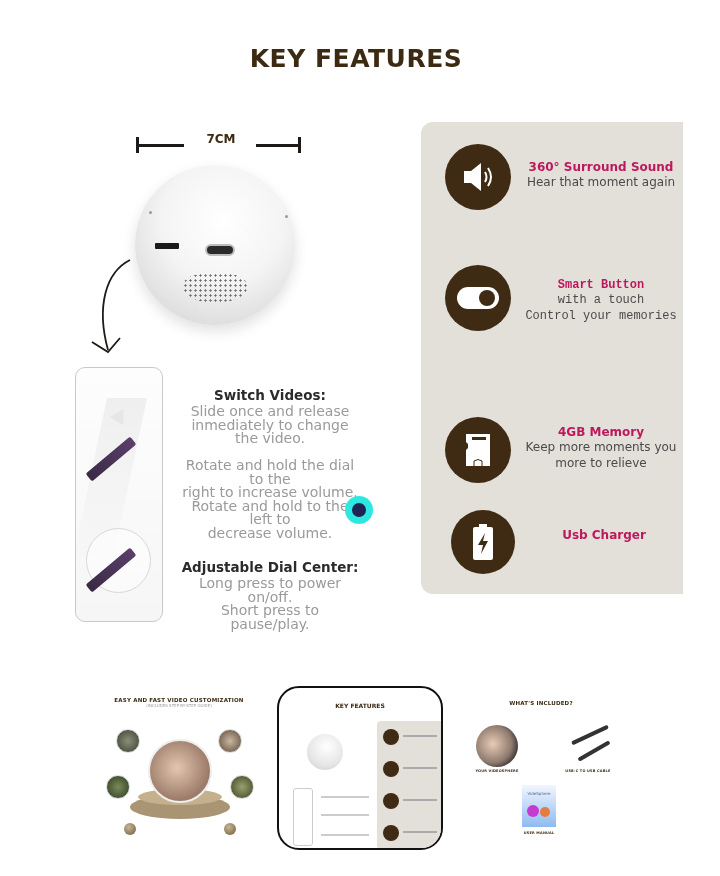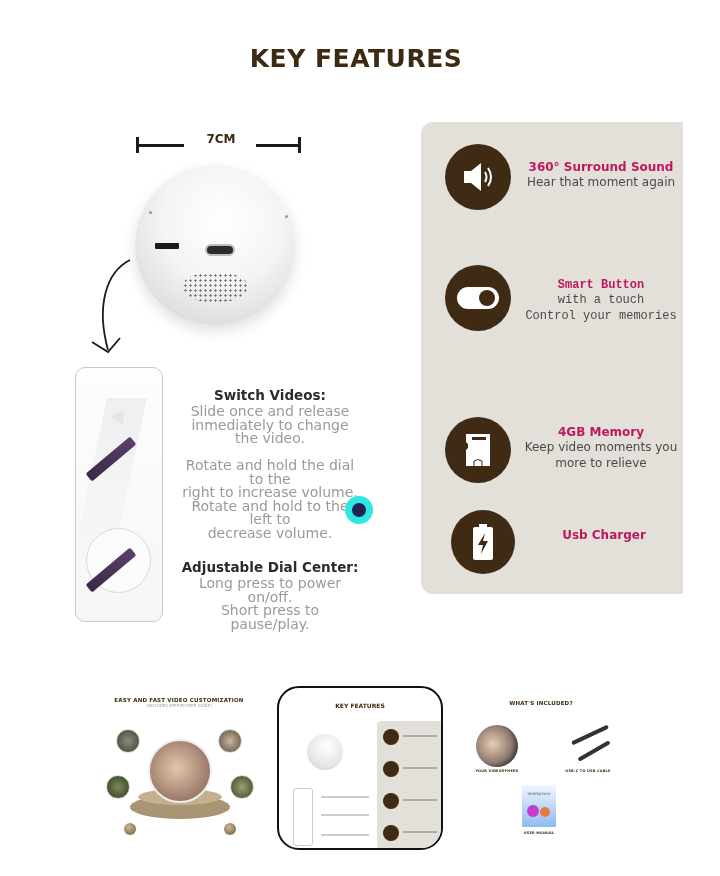--- a/index.html
+++ b/index.html
@@ -204,21 +204,21 @@
   <div class="feat feat-3">
     <div class="icon">
       <svg width="28" height="36" viewBox="0 0 28 36">
         <path d="M2 2 H26 V34 H2 V18 L4 16 V12 L2 10 Z" fill="#ffffff"></path>
         <rect x="8" y="5" width="14" height="3" fill="#3f2a13"></rect>
         <path d="M10 34 V29 Q14 26 18 29 V34" stroke="#3f2a13" stroke-width="1" fill="none"></path>
       </svg>
     </div>
     <div class="txt">
       <div class="t">4GB Memory</div>
-      <div class="d">Keep video moments you</div>
+      <div class="d">Keep more moments you</div>
       <div class="d">more to relieve</div>
     </div>
   </div>
 
   <div class="feat feat-4">
     <div class="icon">
       <svg width="22" height="38" viewBox="0 0 22 38">
         <rect x="7" y="1" width="8" height="4" fill="#fff"></rect>
         <rect x="1" y="4" width="20" height="33" rx="2" fill="#ffffff"></rect>
         <path d="M13 10 L6 22 H11 L9 31 L16 18 H11 Z" fill="#3f2a13"></path>

